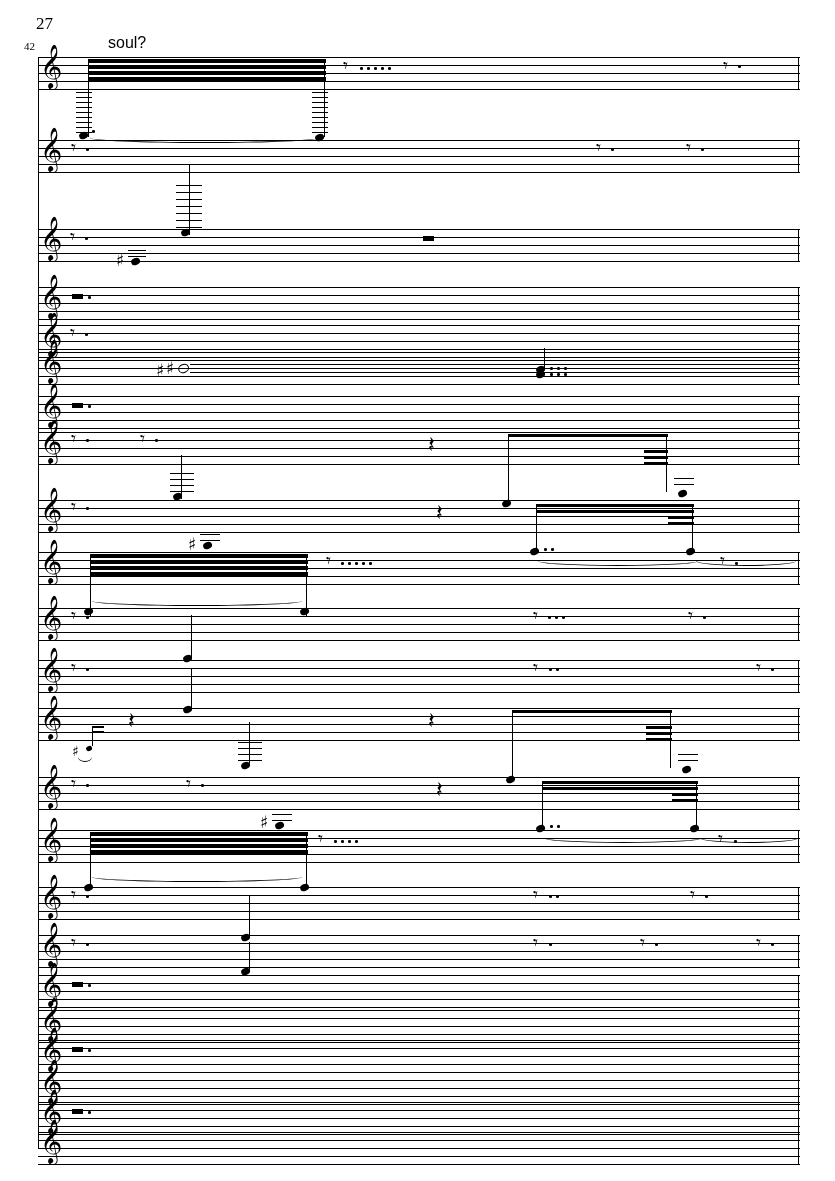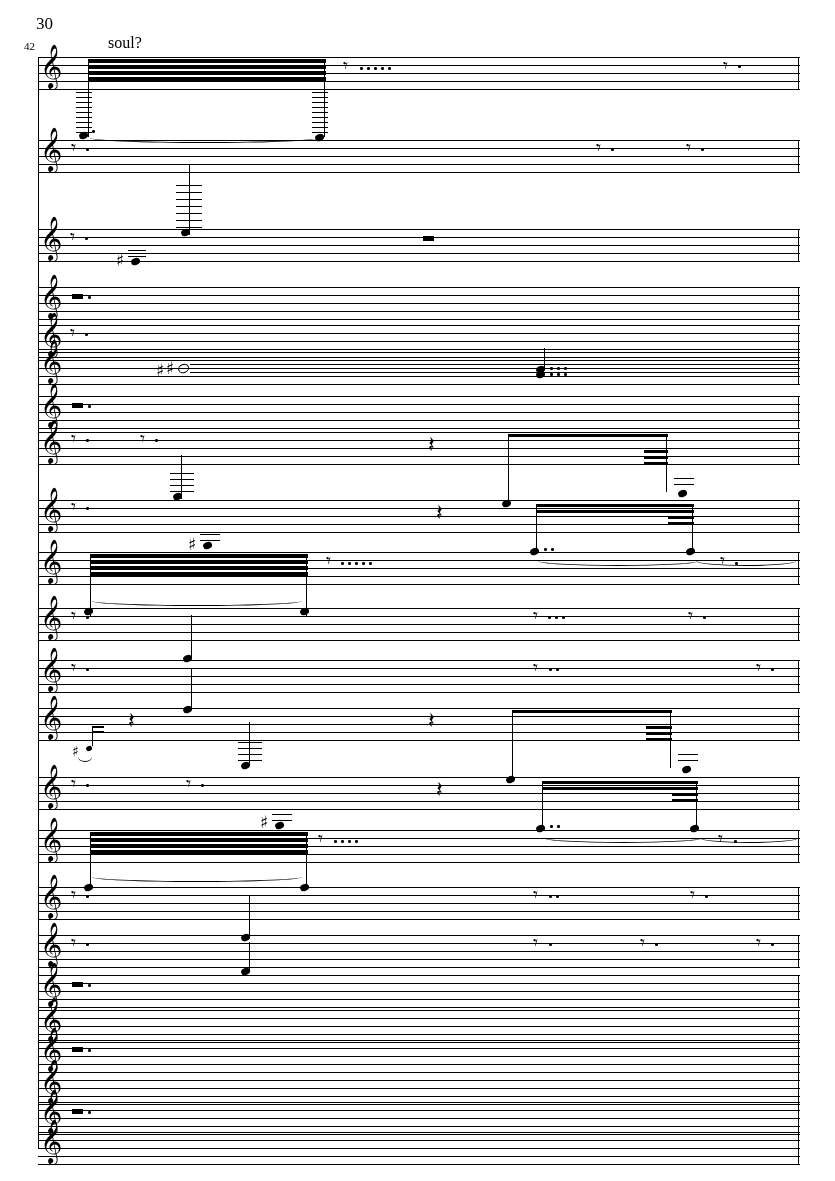--- a/index.html
+++ b/index.html
@@ -26,21 +26,21 @@
     color: #000;
   }
   .measure-number {
     position: absolute;
     font-family: "Liberation Serif", serif;
     font-size: 11px;
     color: #000;
   }
   .lyric {
     position: absolute;
-    font-family: Liberation Serif, serif;
+    font-family: Liberation Sans, sans-serif;
     font-size: 16px;
     color: #000;
   }
   
   .system {
     position: absolute;
     left: 38px;
     width: 762px;
   }
   .staff {
@@ -157,21 +157,21 @@
     background: #000;
     border-radius: 50%;
     transform: rotate(-22deg);
   }
 </style>
 </head>
 <body>
 
 <div id="page">
 
-  <div class="page-number" style="left:36px; top:14px;">30</div>
+  <div class="page-number" style="left:36px; top:14px;">27</div>
 
   <div class="measure-number" style="left:24px; top:40px;">42</div>
 
   <div class="lyric" style="left:108px; top:34px;">soul?</div>
 
   <div class="system" style="top:0;left:38px;">
 
     <div class="barline-left" style="top:57px; height:1092px;"></div>
 
     <div class="staff" style="top:57px;">

